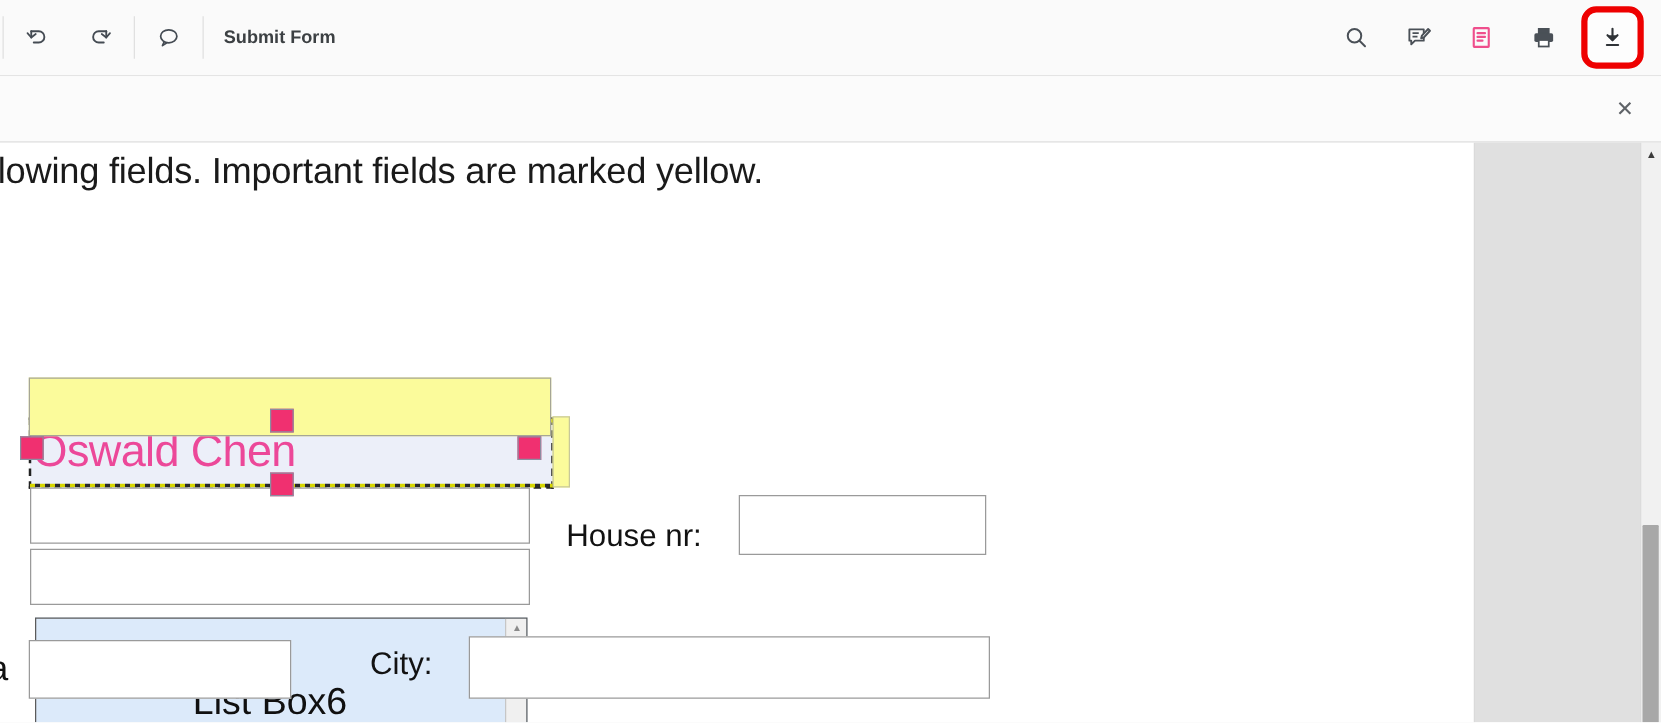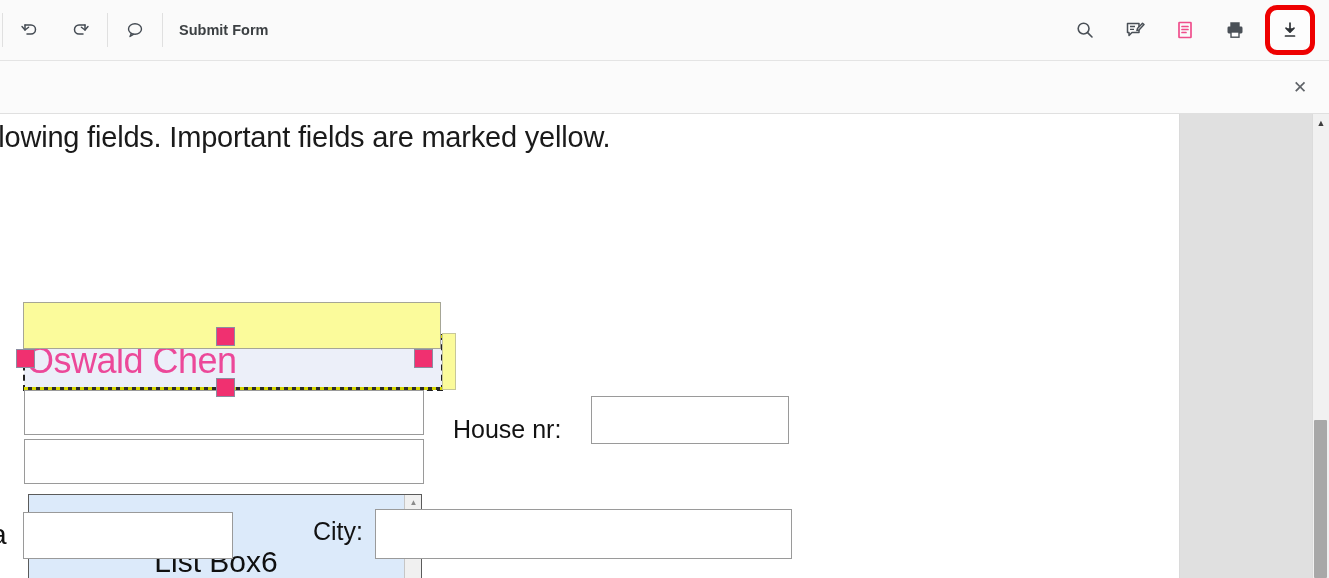--- a/index.html
+++ b/index.html
@@ -380,21 +380,21 @@
           <div class="lb-arrow up">▲</div>
 
         </div>
       </div>
 
       <div class="clip-glyph">a</div>
 
       <div class="lbl" style="left:453px; top:285px;margin-top:16px;">House nr:</div>
       <div class="field plain" style="left:591px; top:282px; width:198px; height:48px;"></div>
 
-      <div class="lbl" style="left:313px; top:403px;">City:</div>
+      <div class="lbl" style="left:296px; top:403px;">City:</div>
       <div class="field plain" style="left:375px; top:395px; width:417px; height:50px;"></div>
 
       <div class="field plain" style="left:23px; top:398px; width:210px; height:47px;"></div>
 
     </div>
 
     <div class="vscroll">
       <div class="vs-arrow up">▲</div>
       <div class="vs-thumb"></div>
     </div>

